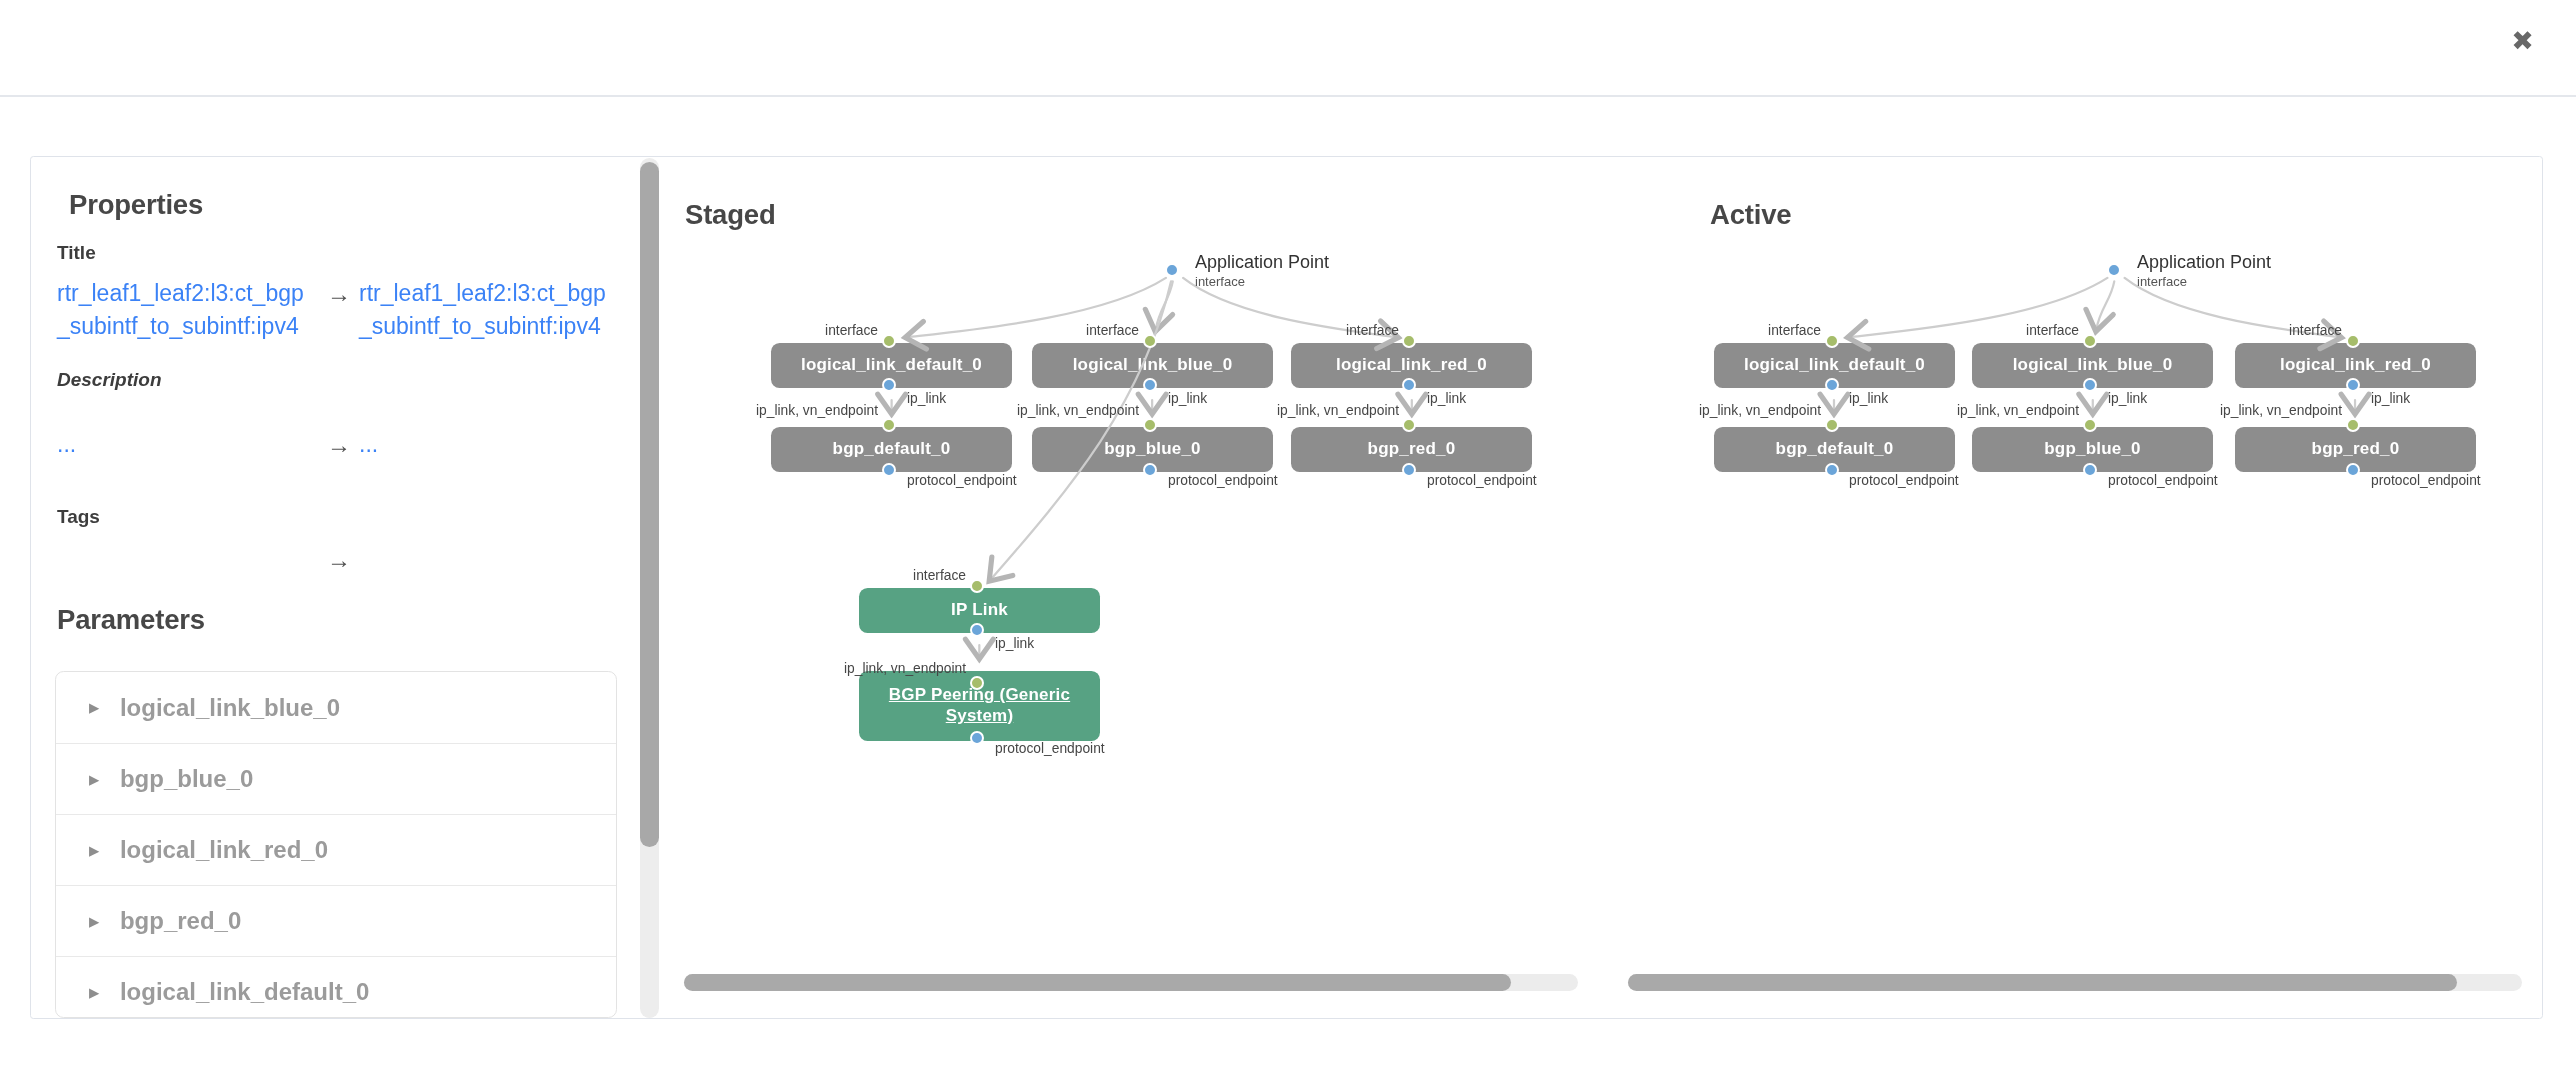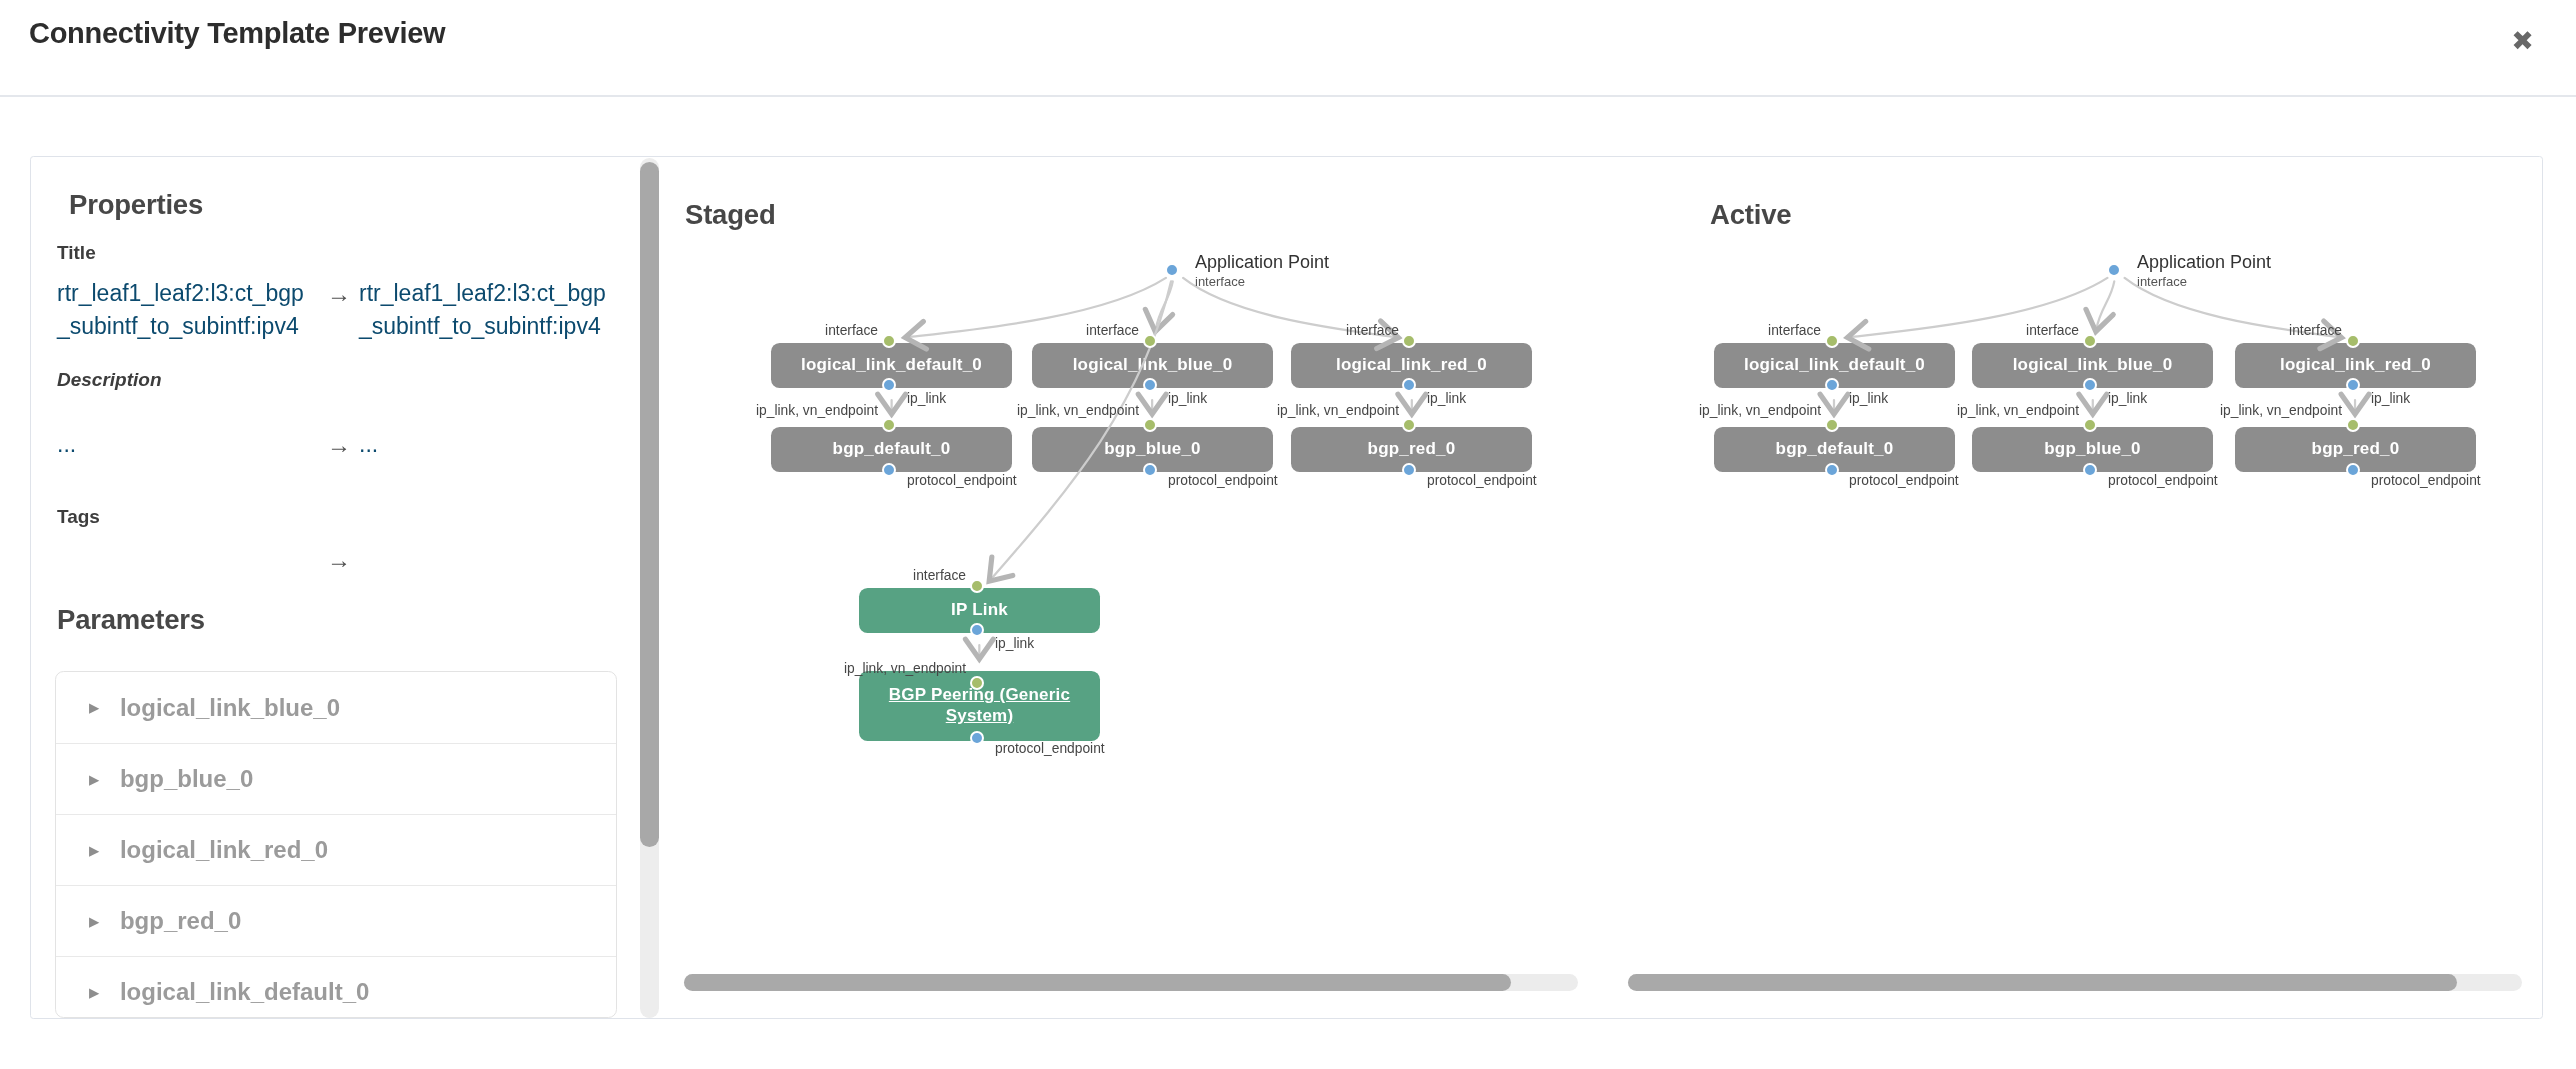--- a/index.html
+++ b/index.html
@@ -11,21 +11,21 @@
   .dlg-title { position:absolute; left:29px; top:17px; font-size:29px; font-weight:800; color:#2d2d2d; letter-spacing:-0.3px; }
   .dlg-close { position:absolute; left:2500px; top:22.4px; width:45px; height:38px; text-align:center; font-size:27px; color:#686868; cursor:pointer; line-height:38px; }
   .hdr-divider { position:absolute; left:0; top:95px; width:2576px; height:1.7px; background:#e4e7ec; }
 
   
   .panel { position:absolute; left:30px; top:156px; width:2513px; height:863px; border:1.7px solid #dfe3ea; border-radius:3.4px; background:#fff; }
 
   
   .sec-heading { position:absolute; font-size:27.5px; font-weight:800; color:#474747; letter-spacing:-0.2px; }
   .plabel { position:absolute; left:57px; font-size:19px; font-weight:700; color:#3d3d3d; }
-  .pval { position:absolute; width:258px; font-size:23px; color:#0c4a6e; line-height:33px; overflow-wrap:anywhere; }
+  .pval { position:absolute; width:258px; font-size:23px; color:#3b82f6; line-height:33px; overflow-wrap:anywhere; }
   .pval.left  { left:57px; }
   .pval.right { left:359px; }
   .parrow { position:absolute; left:320px; width:38px; text-align:center; font-size:24px; color:#4f4f4f; line-height:33px; }
 
   .param-list { position:absolute; left:55px; top:671px; width:562px; height:347px; border:1.7px solid #e3e3e3; border-radius:8.6px; overflow:hidden; background:#fff; }
   .param-row { height:71px; display:flex; align-items:center; padding-left:33px; gap:20.6px; cursor:pointer; }
   .param-row + .param-row { border-top:1.7px solid #e9e9e9; }
   .caret { font-size:20.6px; color:#8e8e8e; line-height:1; }
   .param-label { font-size:24px; font-weight:600; color:#9b9b9b; }
 
@@ -43,21 +43,20 @@
   .dport { position:absolute; font-size:13.8px; color:#464646; z-index:6; line-height:17px; white-space:nowrap; }
   .droot-title { position:absolute; font-size:18px; color:#333; z-index:6; white-space:nowrap; }
   .droot-sub { position:absolute; font-size:13px; color:#555; z-index:6; white-space:nowrap; }
   #edge-svg { position:absolute; left:0; top:0; z-index:5; pointer-events:none; }
 </style>
 </head>
 <body>
 
 <div class="app">
 
-  <div class="dlg-title">Connectivity Template Preview</div>
   <div class="dlg-close">
     <span>✖</span>
   </div>
   <div class="hdr-divider"></div>
 
   <div class="panel"></div>
 
   <div class="sec-heading" style="left:57px; top:189px;margin-left:12px;">Properties</div>
 
   <div class="plabel" style="top:242px;">Title</div>

